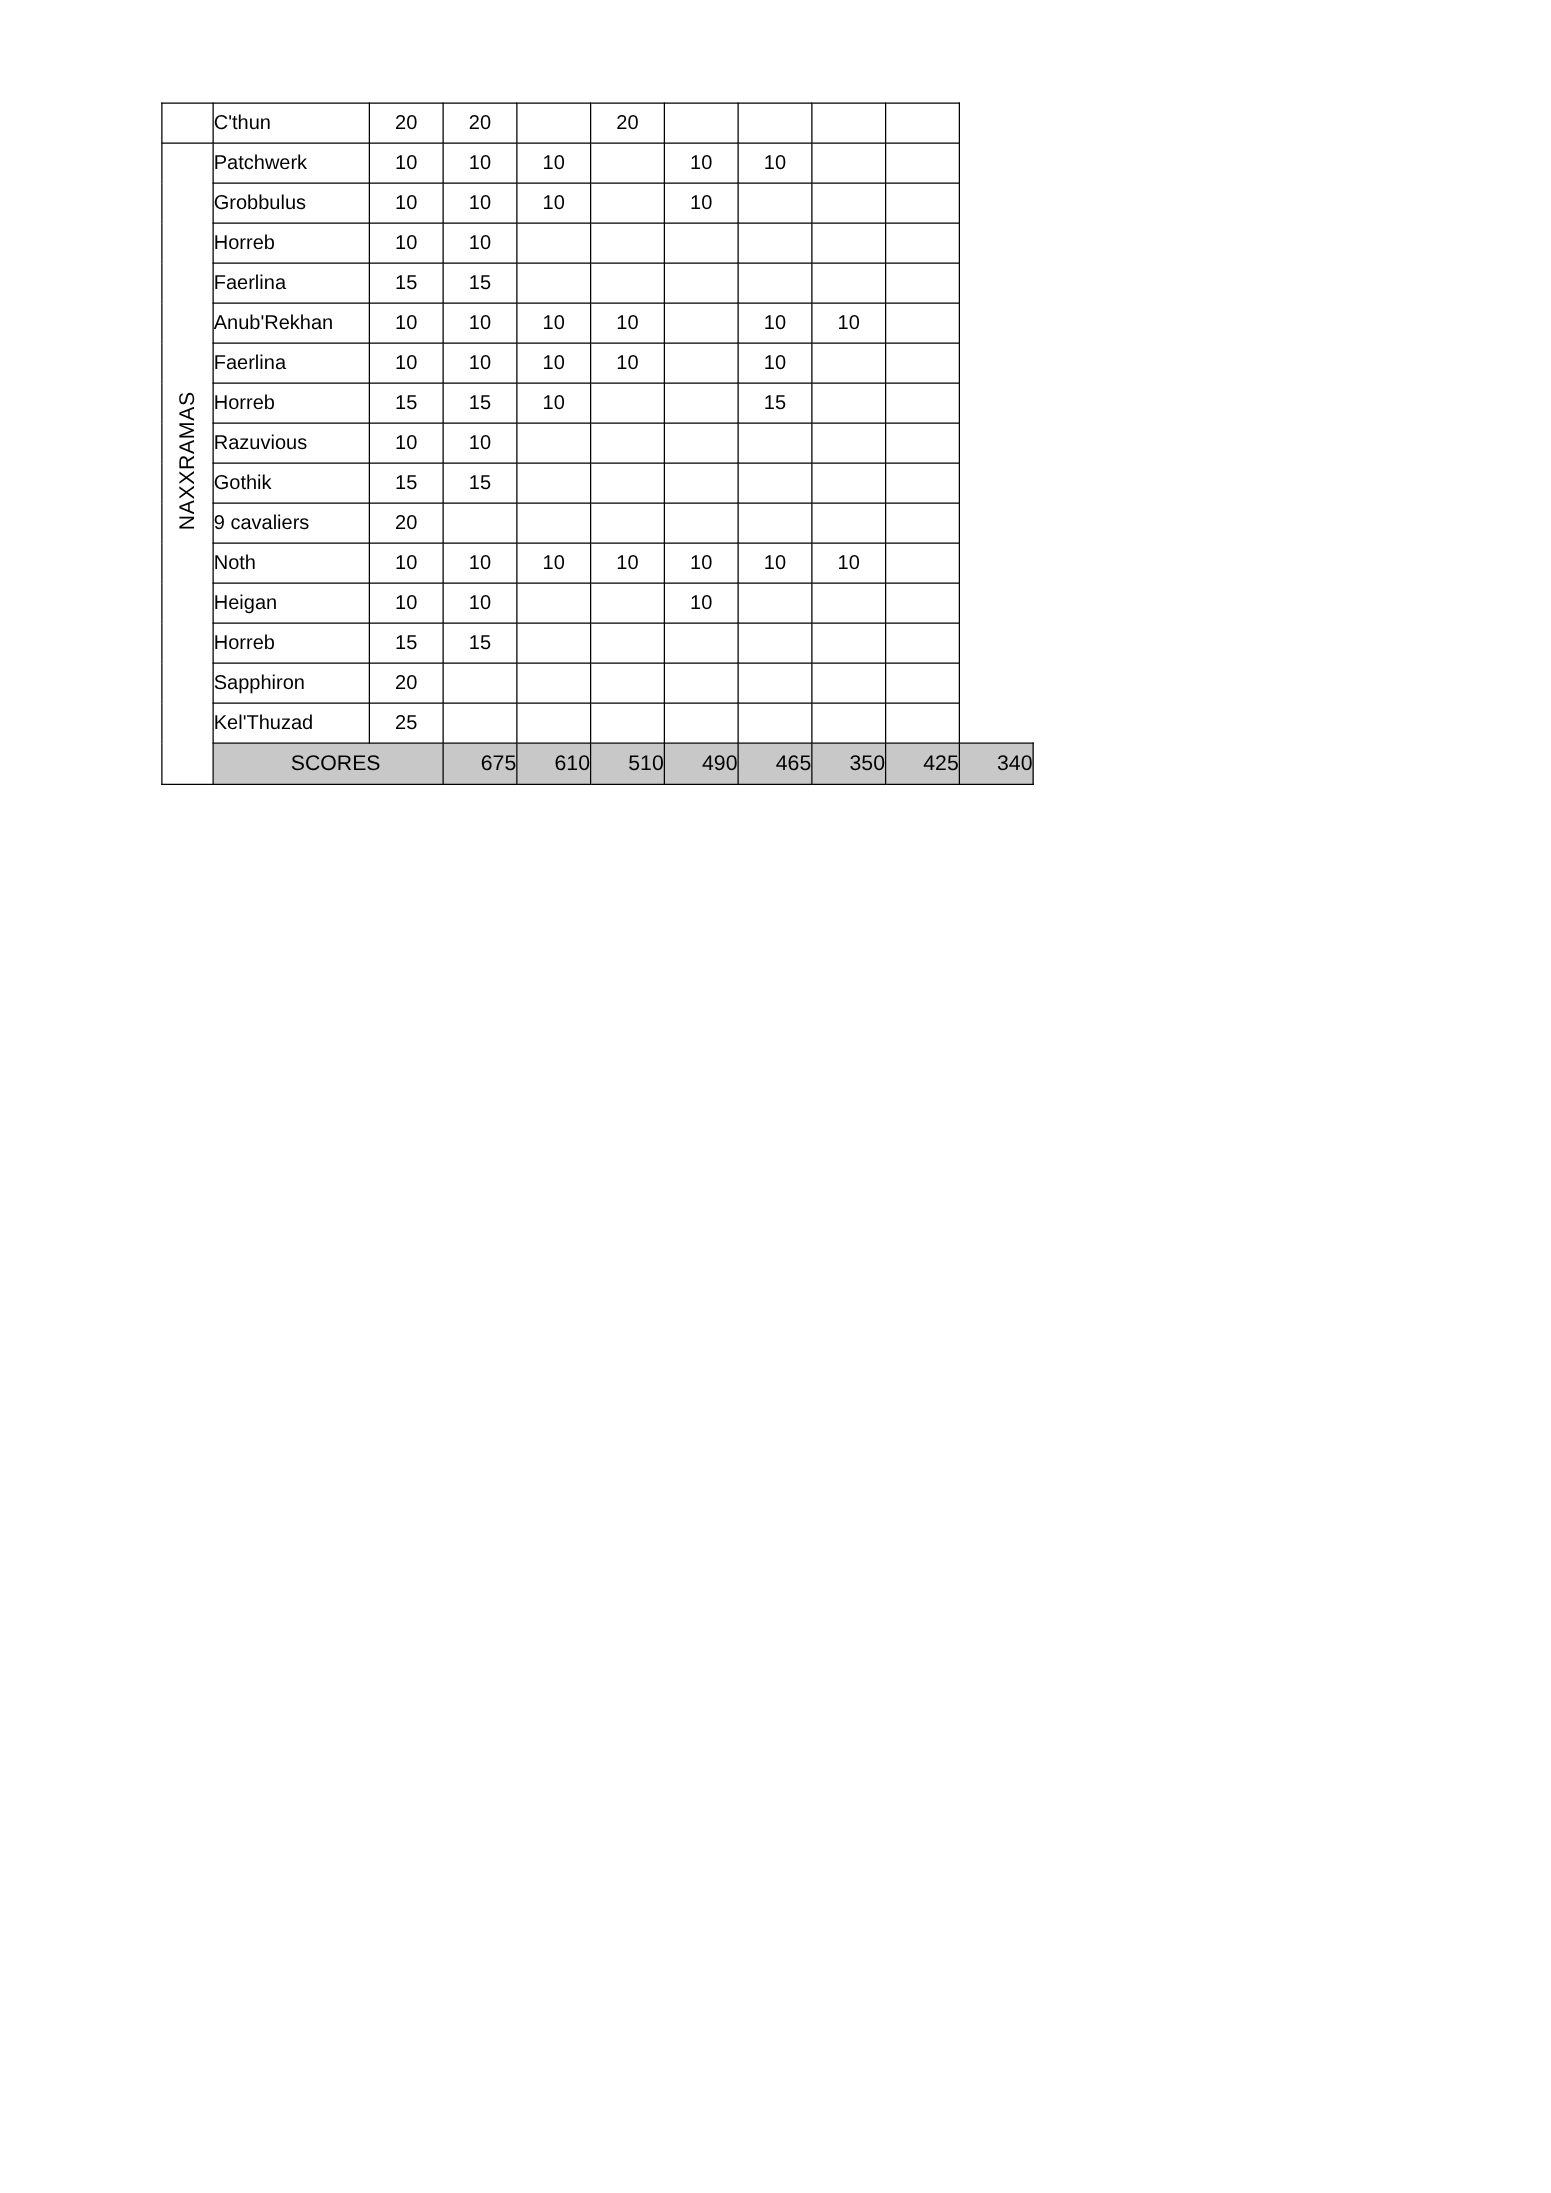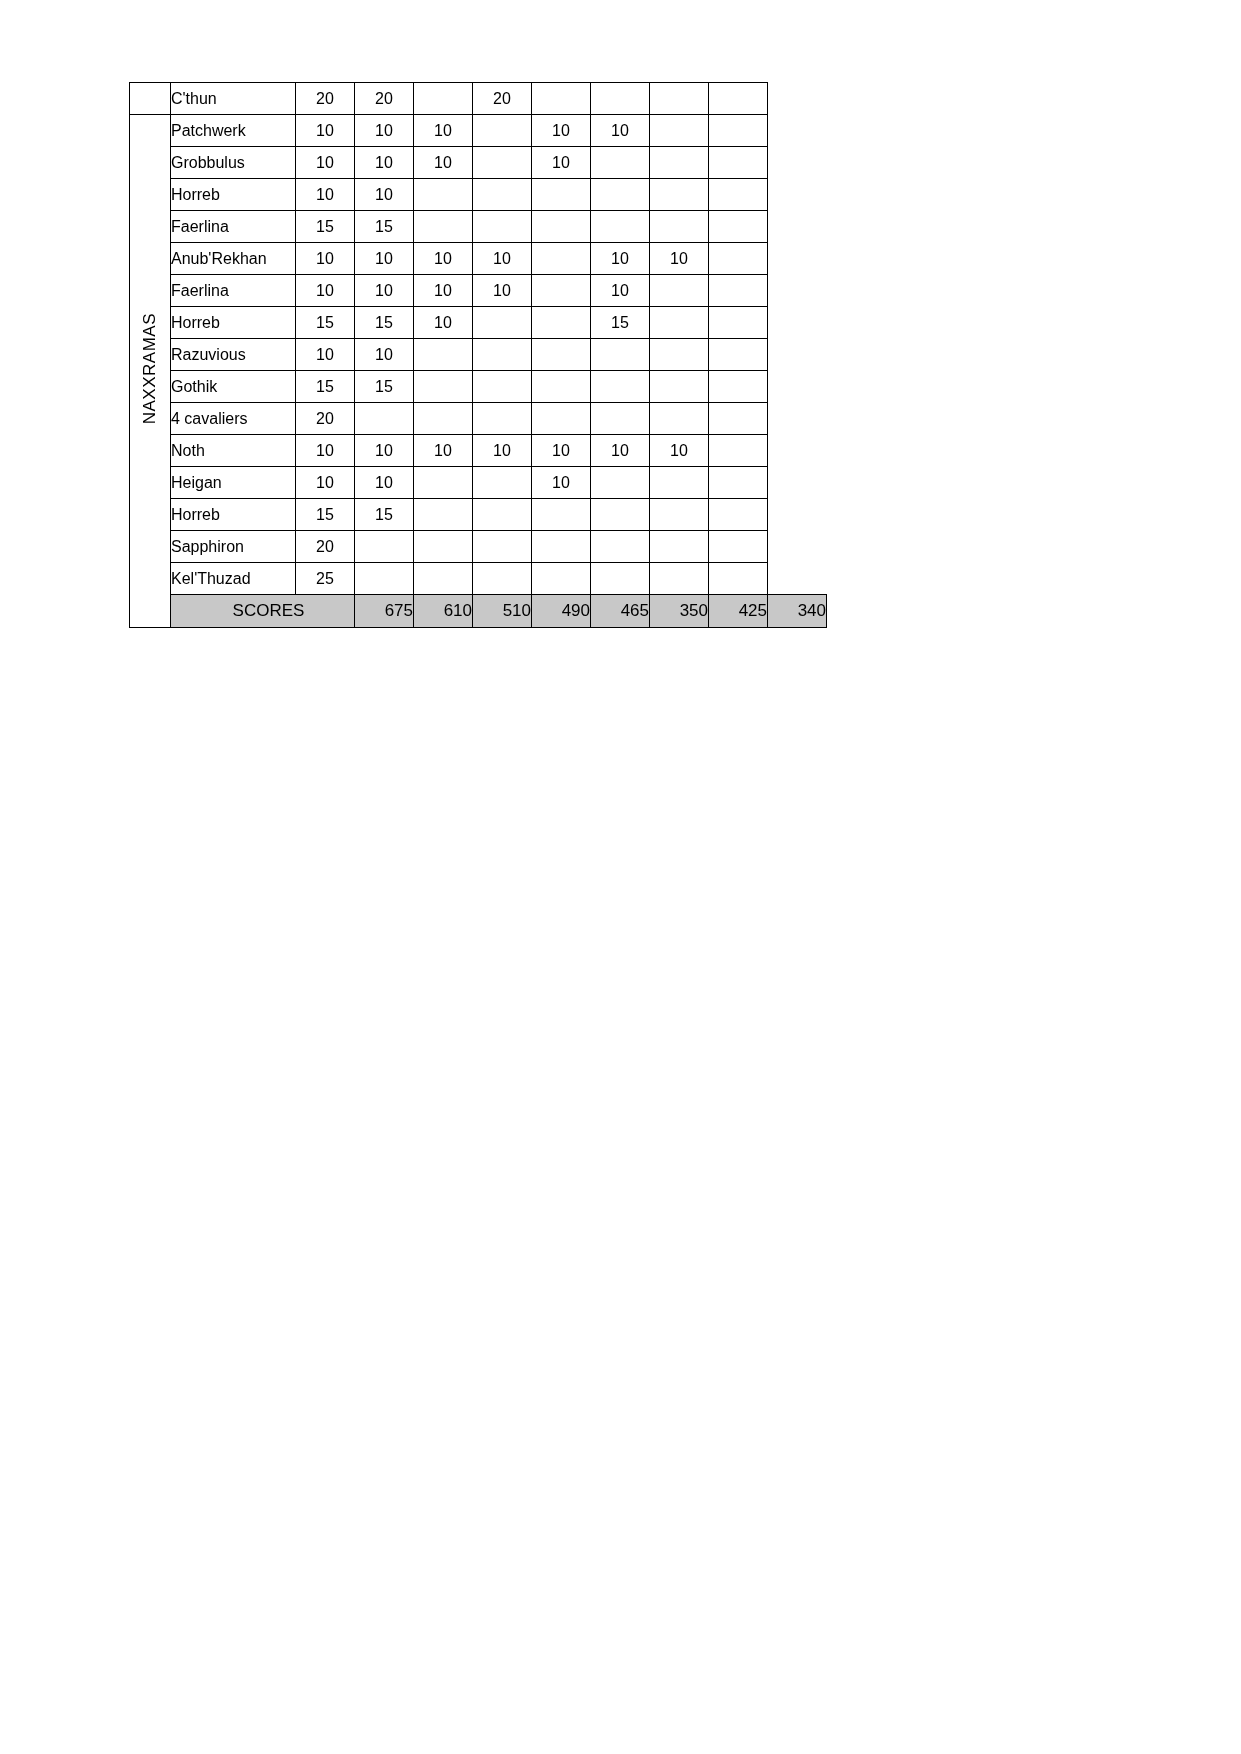--- a/index.html
+++ b/index.html
@@ -203,21 +203,21 @@
         <td class="num">15</td>
         <td class="num"></td>
         <td class="num"></td>
         <td class="num"></td>
         <td class="num"></td>
         <td class="num"></td>
         <td class="num"></td>
       </tr>
 
       <tr>
-        <td class="boss-name">4 cavaliers</td>
+        <td class="boss-name">9 cavaliers</td>
         <td class="num">20</td>
         <td class="num"></td>
         <td class="num"></td>
         <td class="num"></td>
         <td class="num"></td>
         <td class="num"></td>
         <td class="num"></td>
         <td class="num"></td>
       </tr>
 

